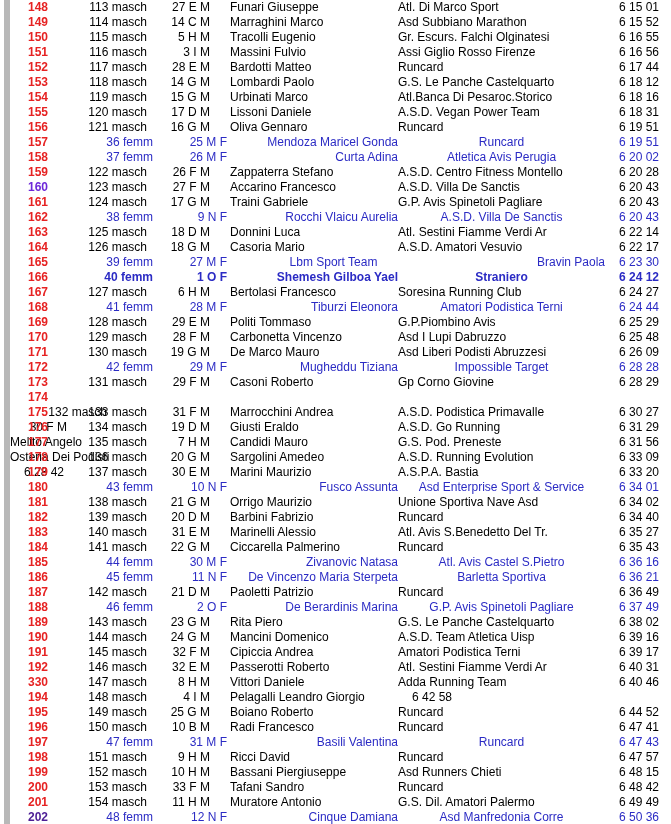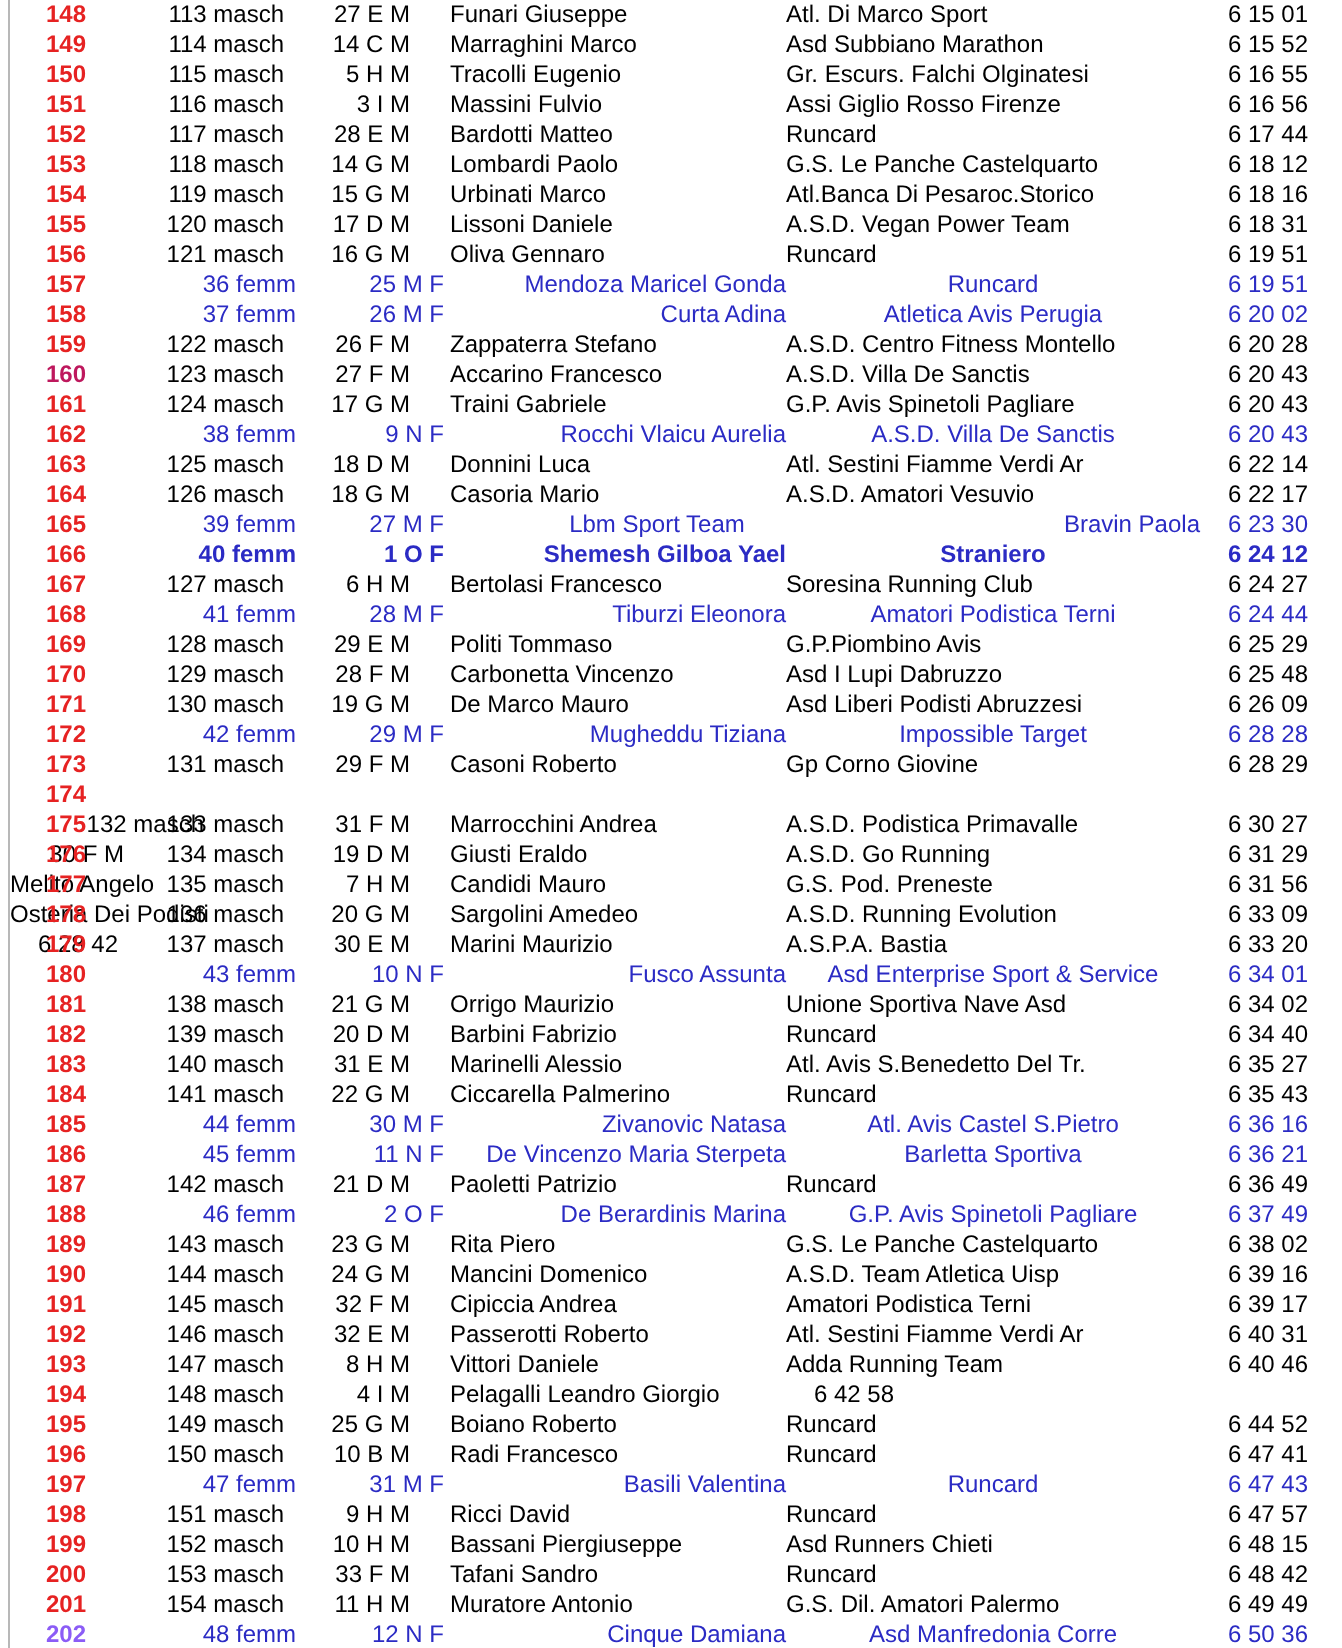--- a/index.html
+++ b/index.html
@@ -6,21 +6,21 @@
     margin: 0;
     padding: 0;
     background: #ffffff;
     width: 671px;
     height: 824px;
     overflow: hidden;
   }
   .results {
     box-sizing: border-box;
     margin-left: 4px;
-    border-left: 1px solid #000000;
+    border-left: 6px solid #000000;
     width: 667px;
     height: 824px;
     font-family: "Liberation Sans", "DejaVu Sans", sans-serif;
     font-size: 12px;
   }
   .row {
     display: flex;
     height: 15px;
     line-height: 15px;
     white-space: nowrap;
@@ -145,21 +145,21 @@
   </div>
     <div class="row m" style="color: rgb(0, 0, 0);">
     <span class="cell pos" style="color: rgb(230, 34, 34);">159</span>
     <span class="cell catpos">122 masch</span>
     <span class="cell code">26 F M</span>
     <span class="cell name">Zappaterra Stefano</span>
     <span class="cell team">A.S.D. Centro Fitness Montello</span>
     <span class="cell time">6 20 28</span>
   </div>
     <div class="row m" style="color: rgb(0, 0, 0);">
-    <span class="cell pos" style="color: #be185d;">160</span>
+    <span class="cell pos" style="color: #6d28d9;">160</span>
     <span class="cell catpos">123 masch</span>
     <span class="cell code">27 F M</span>
     <span class="cell name">Accarino Francesco</span>
     <span class="cell team">A.S.D. Villa De Sanctis</span>
     <span class="cell time">6 20 43</span>
   </div>
     <div class="row m" style="color: rgb(0, 0, 0);">
     <span class="cell pos" style="color: rgb(230, 34, 34);">161</span>
     <span class="cell catpos">124 masch</span>
     <span class="cell code">17 G M</span>
@@ -409,21 +409,21 @@
   </div>
     <div class="row m" style="color: rgb(0, 0, 0);">
     <span class="cell pos" style="color: rgb(230, 34, 34);">192</span>
     <span class="cell catpos">146 masch</span>
     <span class="cell code">32 E M</span>
     <span class="cell name">Passerotti Roberto</span>
     <span class="cell team">Atl. Sestini Fiamme Verdi Ar</span>
     <span class="cell time">6 40 31</span>
   </div>
     <div class="row m" style="color: rgb(0, 0, 0);">
-    <span class="cell pos" style="color: rgb(230, 34, 34);">193</span>
+    <span class="cell pos" style="color: rgb(230, 34, 34);">330</span>
     <span class="cell catpos">147 masch</span>
     <span class="cell code">8 H M</span>
     <span class="cell name">Vittori Daniele</span>
     <span class="cell team">Adda Running Team</span>
     <span class="cell time">6 40 46</span>
   </div>
     <div class="row m" style="color: rgb(0, 0, 0);">
     <span class="cell pos" style="color: rgb(230, 34, 34);">194</span>
     <span class="cell catpos">148 masch</span>
     <span class="cell code">4 I M</span>
@@ -480,20 +480,20 @@
   </div>
     <div class="row m" style="color: rgb(0, 0, 0);">
     <span class="cell pos" style="color: rgb(230, 34, 34);">201</span>
     <span class="cell catpos">154 masch</span>
     <span class="cell code">11 H M</span>
     <span class="cell name">Muratore Antonio</span>
     <span class="cell team">G.S. Dil. Amatori Palermo</span>
     <span class="cell time">6 49 49</span>
   </div>
     <div class="row f" style="color: rgb(43, 43, 196);">
-    <span class="cell pos" style="color: #8b5cf6;">202</span>
+    <span class="cell pos" style="color: #4c1d95;">202</span>
     <span class="cell catpos">48 femm</span>
     <span class="cell code">12 N F</span>
     <span class="cell name">Cinque Damiana</span>
     <span class="cell team">Asd Manfredonia Corre</span>
     <span class="cell time">6 50 36</span>
   </div>
   </div>
 
 </body></html>

